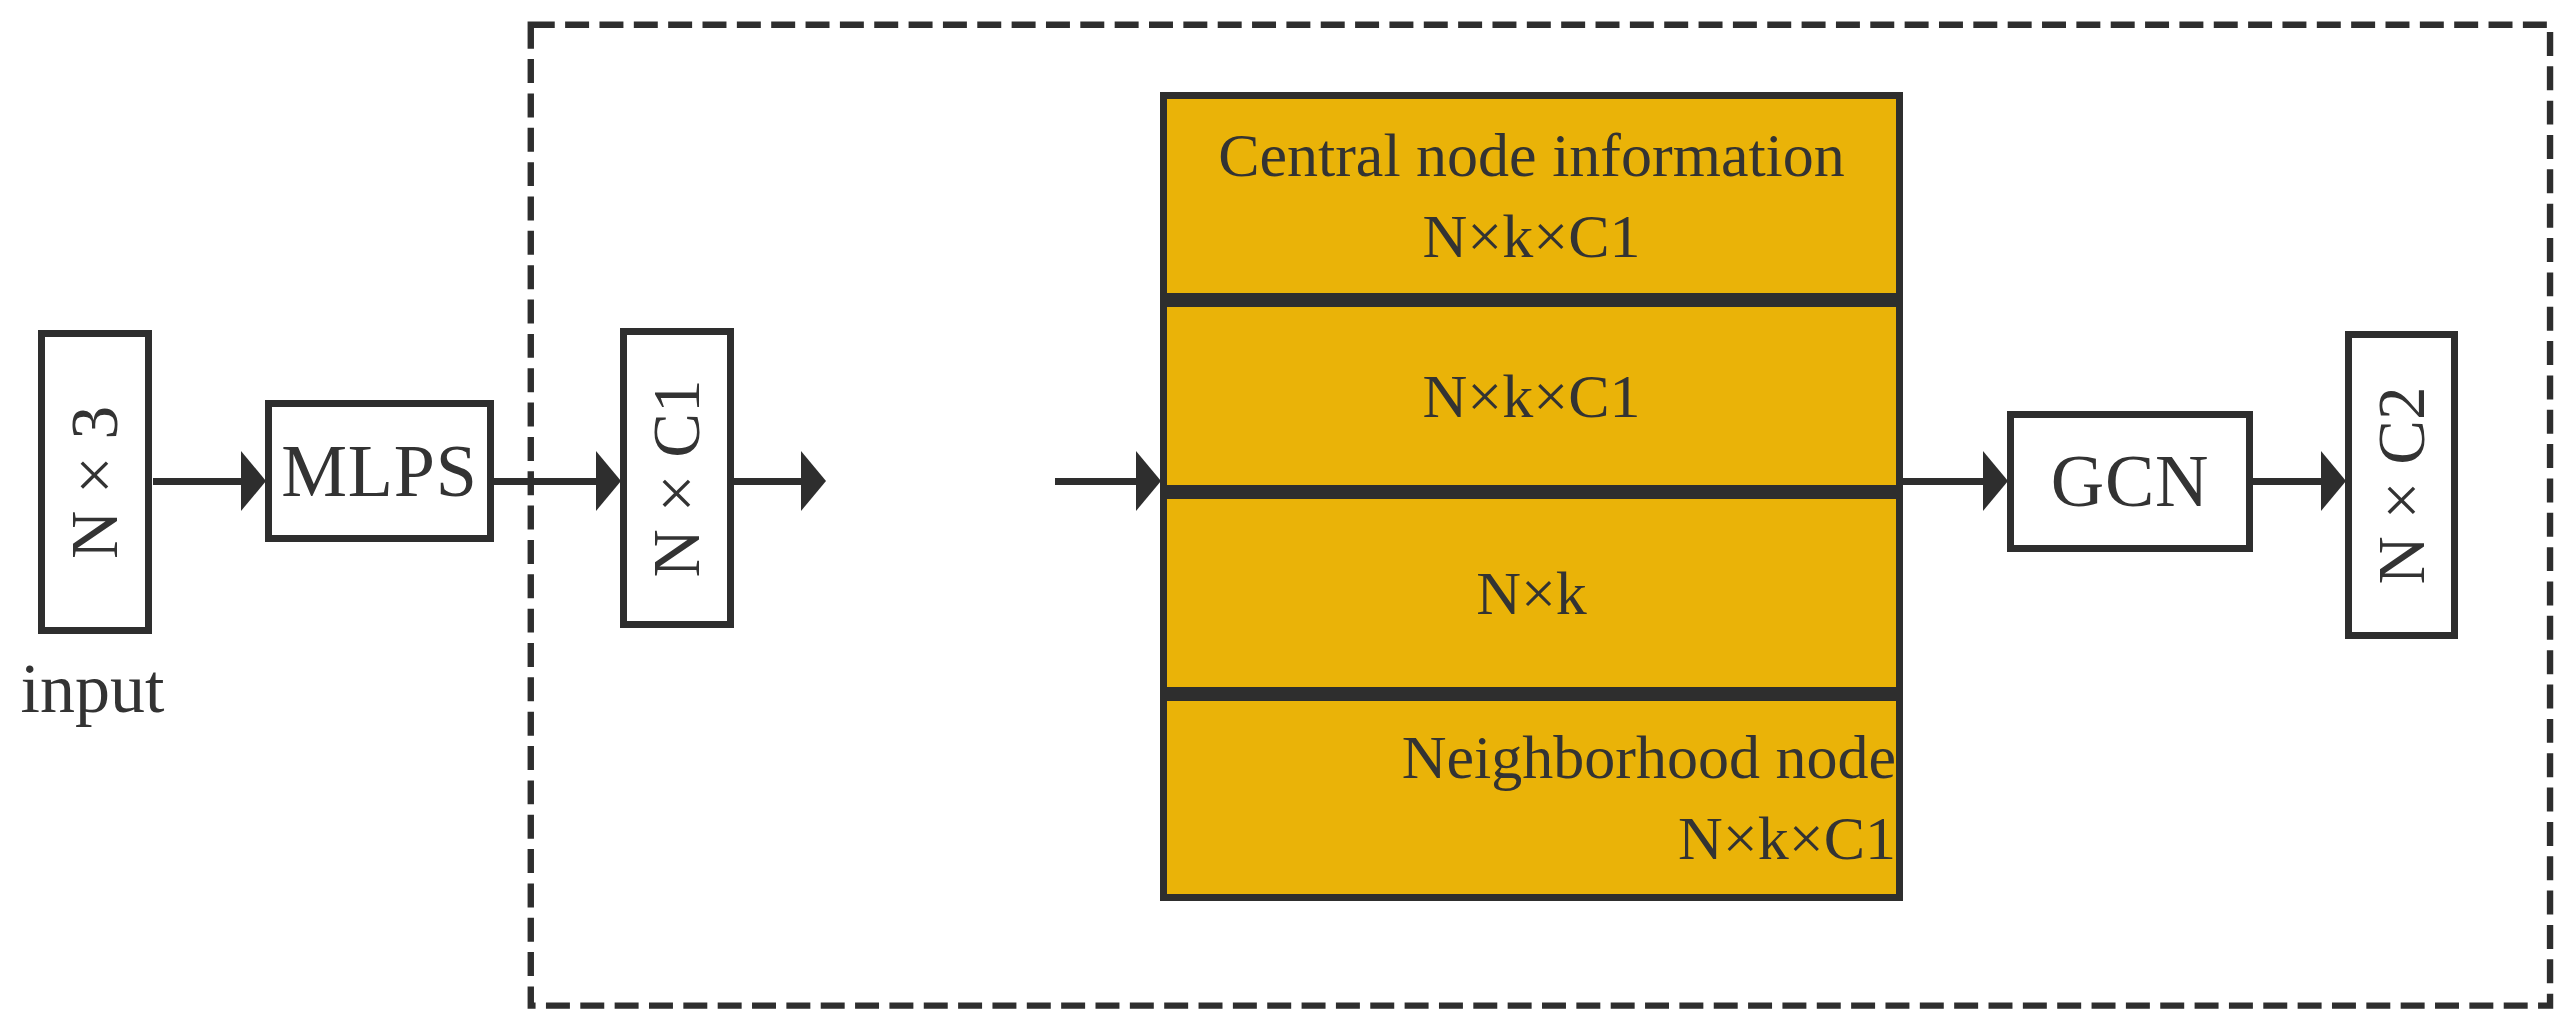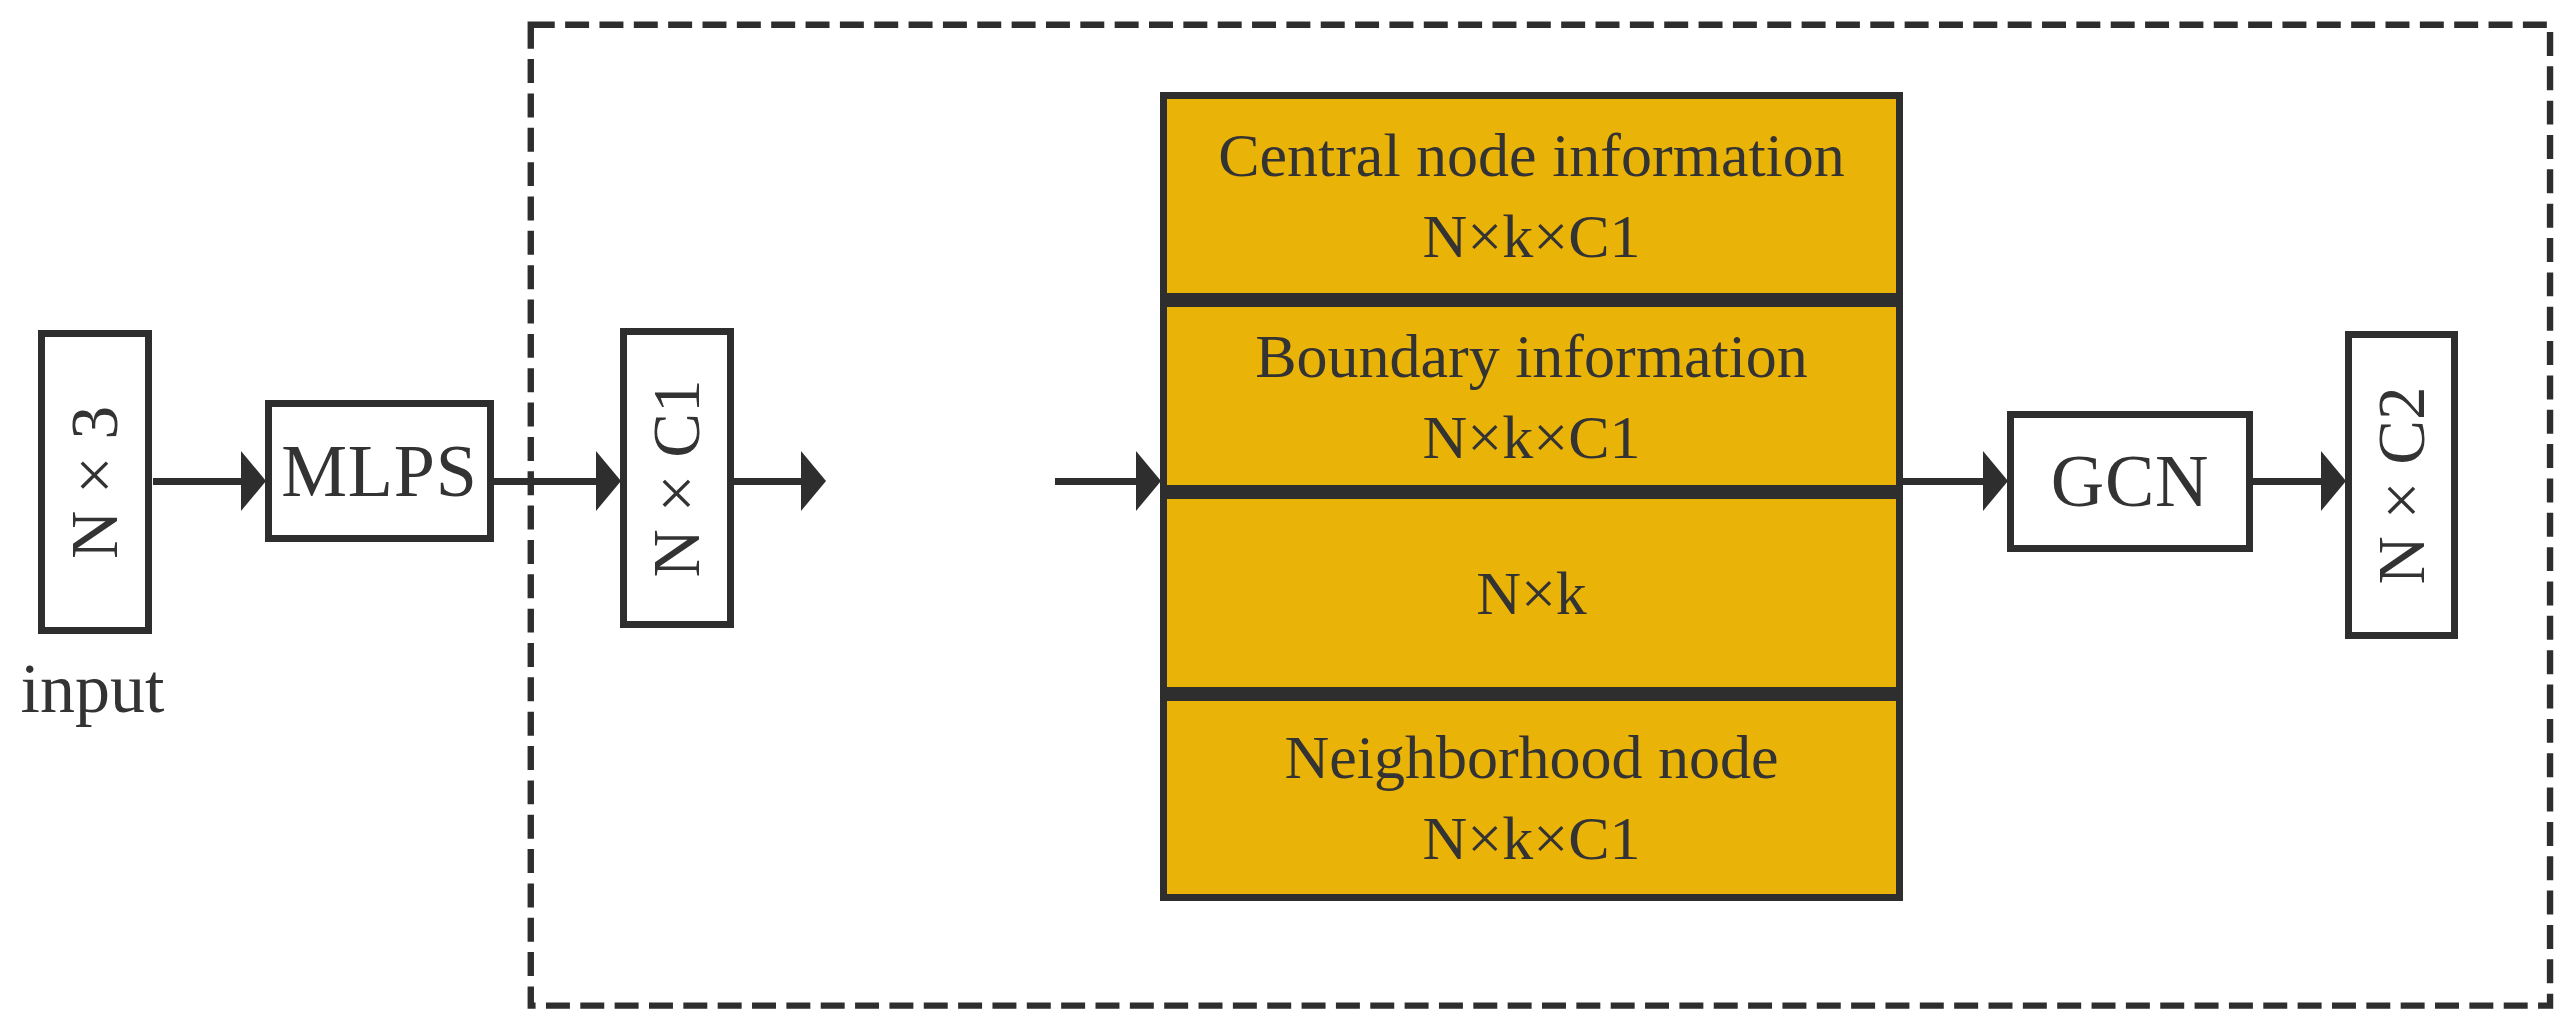--- a/index.html
+++ b/index.html
@@ -115,29 +115,28 @@
   <div class="flow-line" style="left:1055px; width:81px;"></div>
   <div class="flow-head" style="left:1136px;"></div>
 
   <div class="stack">
     <div class="section" style="top:0; height:194px;">
       <span>Central node information</span>
       <span>N×k×C1</span>
     </div>
     <div class="divider" style="top:194px;"></div>
     <div class="section" style="top:209px; height:177px;">
-      <span>Boundary information</span>
       <span>N×k×C1</span>
     </div>
     <div class="divider" style="top:386px;"></div>
     <div class="section" style="top:400px; height:188px;">
       <span>N×k</span>
     </div>
     <div class="divider" style="top:588px;"></div>
-    <div class="section" style="top:602px; height:193px;">
+    <div class="section" style="top:602px; height:193px;align-items:flex-end;">
       <span>Neighborhood node</span>
       <span>N×k×C1</span>
     </div>
   </div>
 
   <div class="flow-line" style="left:1903px; width:80px;"></div>
   <div class="flow-head" style="left:1983px;"></div>
 
   <div class="node" style="left:2007px; top:411px; width:246px; height:141px;">
     <span class="hlabel">GCN</span>

